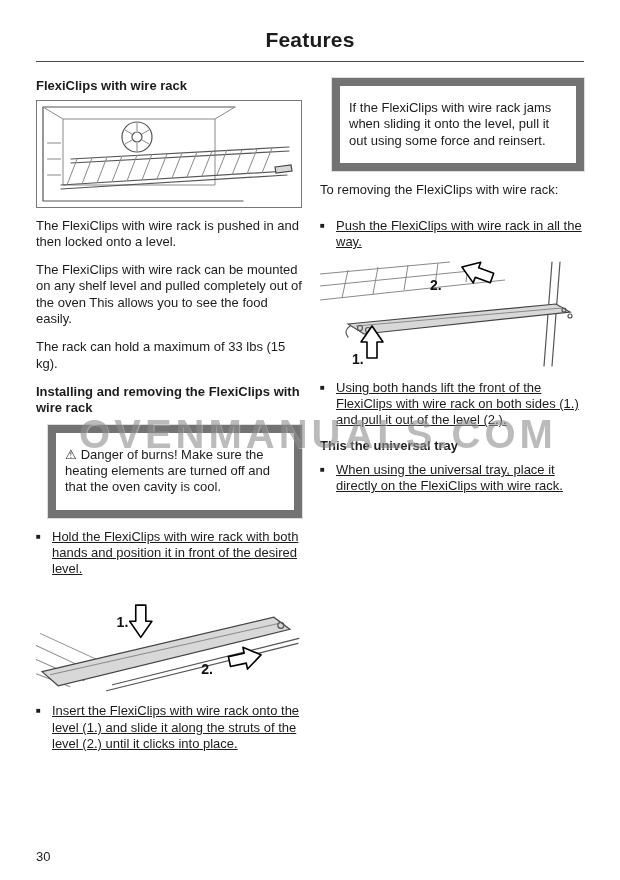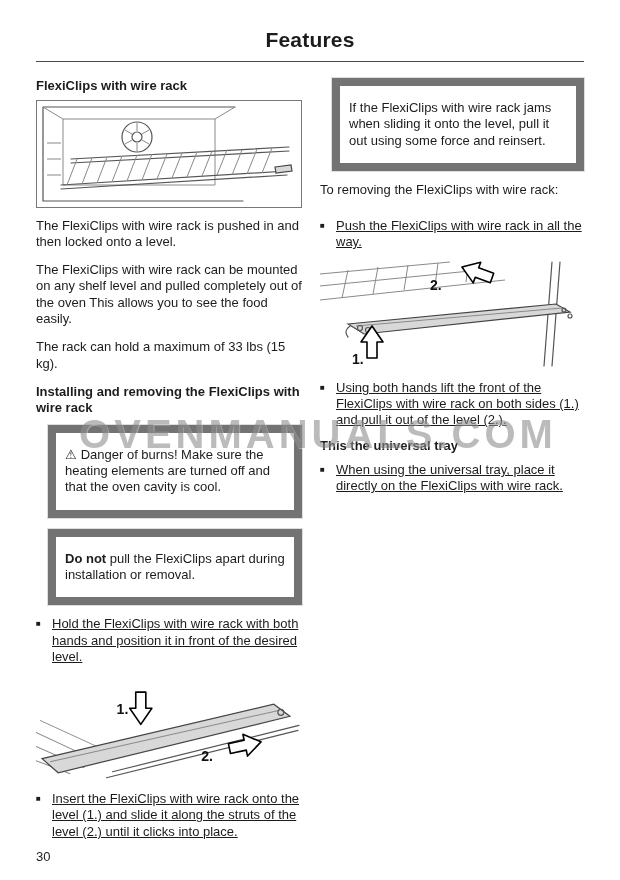--- a/index.html
+++ b/index.html
@@ -110,23 +110,20 @@
       <p>The FlexiClips with wire rack is pushed in and then locked onto a level.</p>
       <p>The FlexiClips with wire rack can be mounted on any shelf level and pulled completely out of the oven This allows you to see the food easily.</p>
       <p>The rack can hold a maximum of 33 lbs (15 kg).</p>
 
       <h3 class="mid">Installing and removing the FlexiClips with wire rack</h3>
 
       <div class="boxed">
         <span class="warn-icon">⚠</span><span>Danger of burns! Make sure the heating elements are turned off and that the oven cavity is cool.</span>
       </div>
 
-      <div class="boxed">
-        <span class="b">Do not</span><span> pull the FlexiClips apart during installation or removal.</span>
-      </div>
 
       <div class="bullet">
         <span class="marker">■</span>
         <span class="btxt">Hold the FlexiClips with wire rack with both hands and position it in front of the desired level.</span>
       </div>
 
       <div class="figure">
         <svg viewBox="0 0 264 106">
 
           <path class="ln" d="M70,103 L260,56 M76,97 L261,51"></path>

